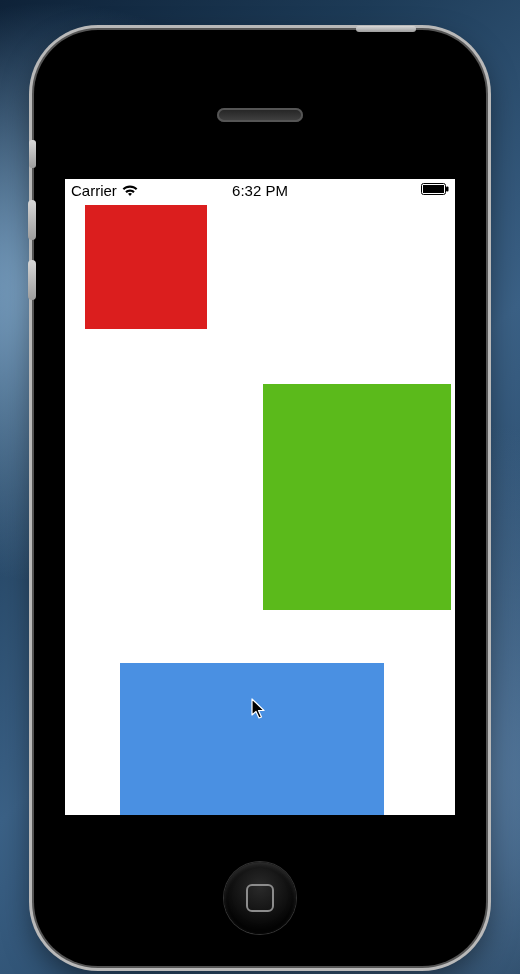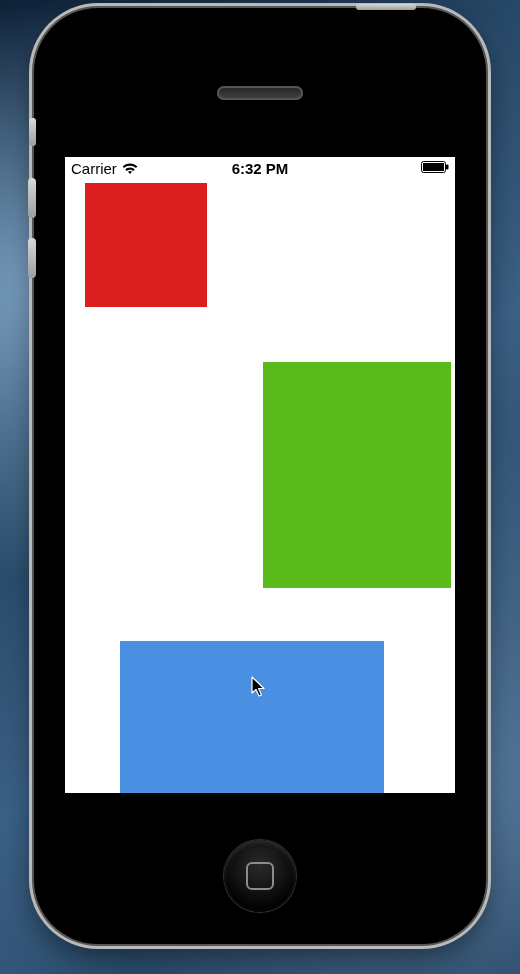--- a/index.html
+++ b/index.html
@@ -19,21 +19,21 @@
     background:
       radial-gradient(circle at 10% 30%, #7fa6c8 0%, rgba(127,166,200,0) 35%),
       radial-gradient(circle at 85% 80%, #5a7ea3 0%, rgba(90,126,163,0) 40%),
       linear-gradient(135deg, #0e2238 0%, #1d3b57 25%, #3b6186 55%, #16324c 100%);
   }
 
   
   .phone {
     position: absolute;
     left: 34px;
-    top: 8px;
+    top: 30px;
     width: 452px;
     height: 936px;
     background: #000;
     border-radius: 64px;
     box-shadow:
       0 0 0 2px #555,
       0 0 0 5px #b9b9b9,
       0 12px 30px rgba(0,0,0,0.5);
   }
 
@@ -86,21 +86,21 @@
     top: 3px;
     display: flex;
     align-items: center;
     gap: 5px;
   }
   .status-center {
     position: absolute;
     left: 0; right: 0;
     top: 3px;
     text-align: center;
-    font-weight: 700;
+    font-weight: 400;
   }
   .status-right {
     position: absolute;
     right: 6px;
     top: 4px;
     display: flex;
     align-items: center;
   }
   .wifi svg, .battery svg { display: block; }
 

